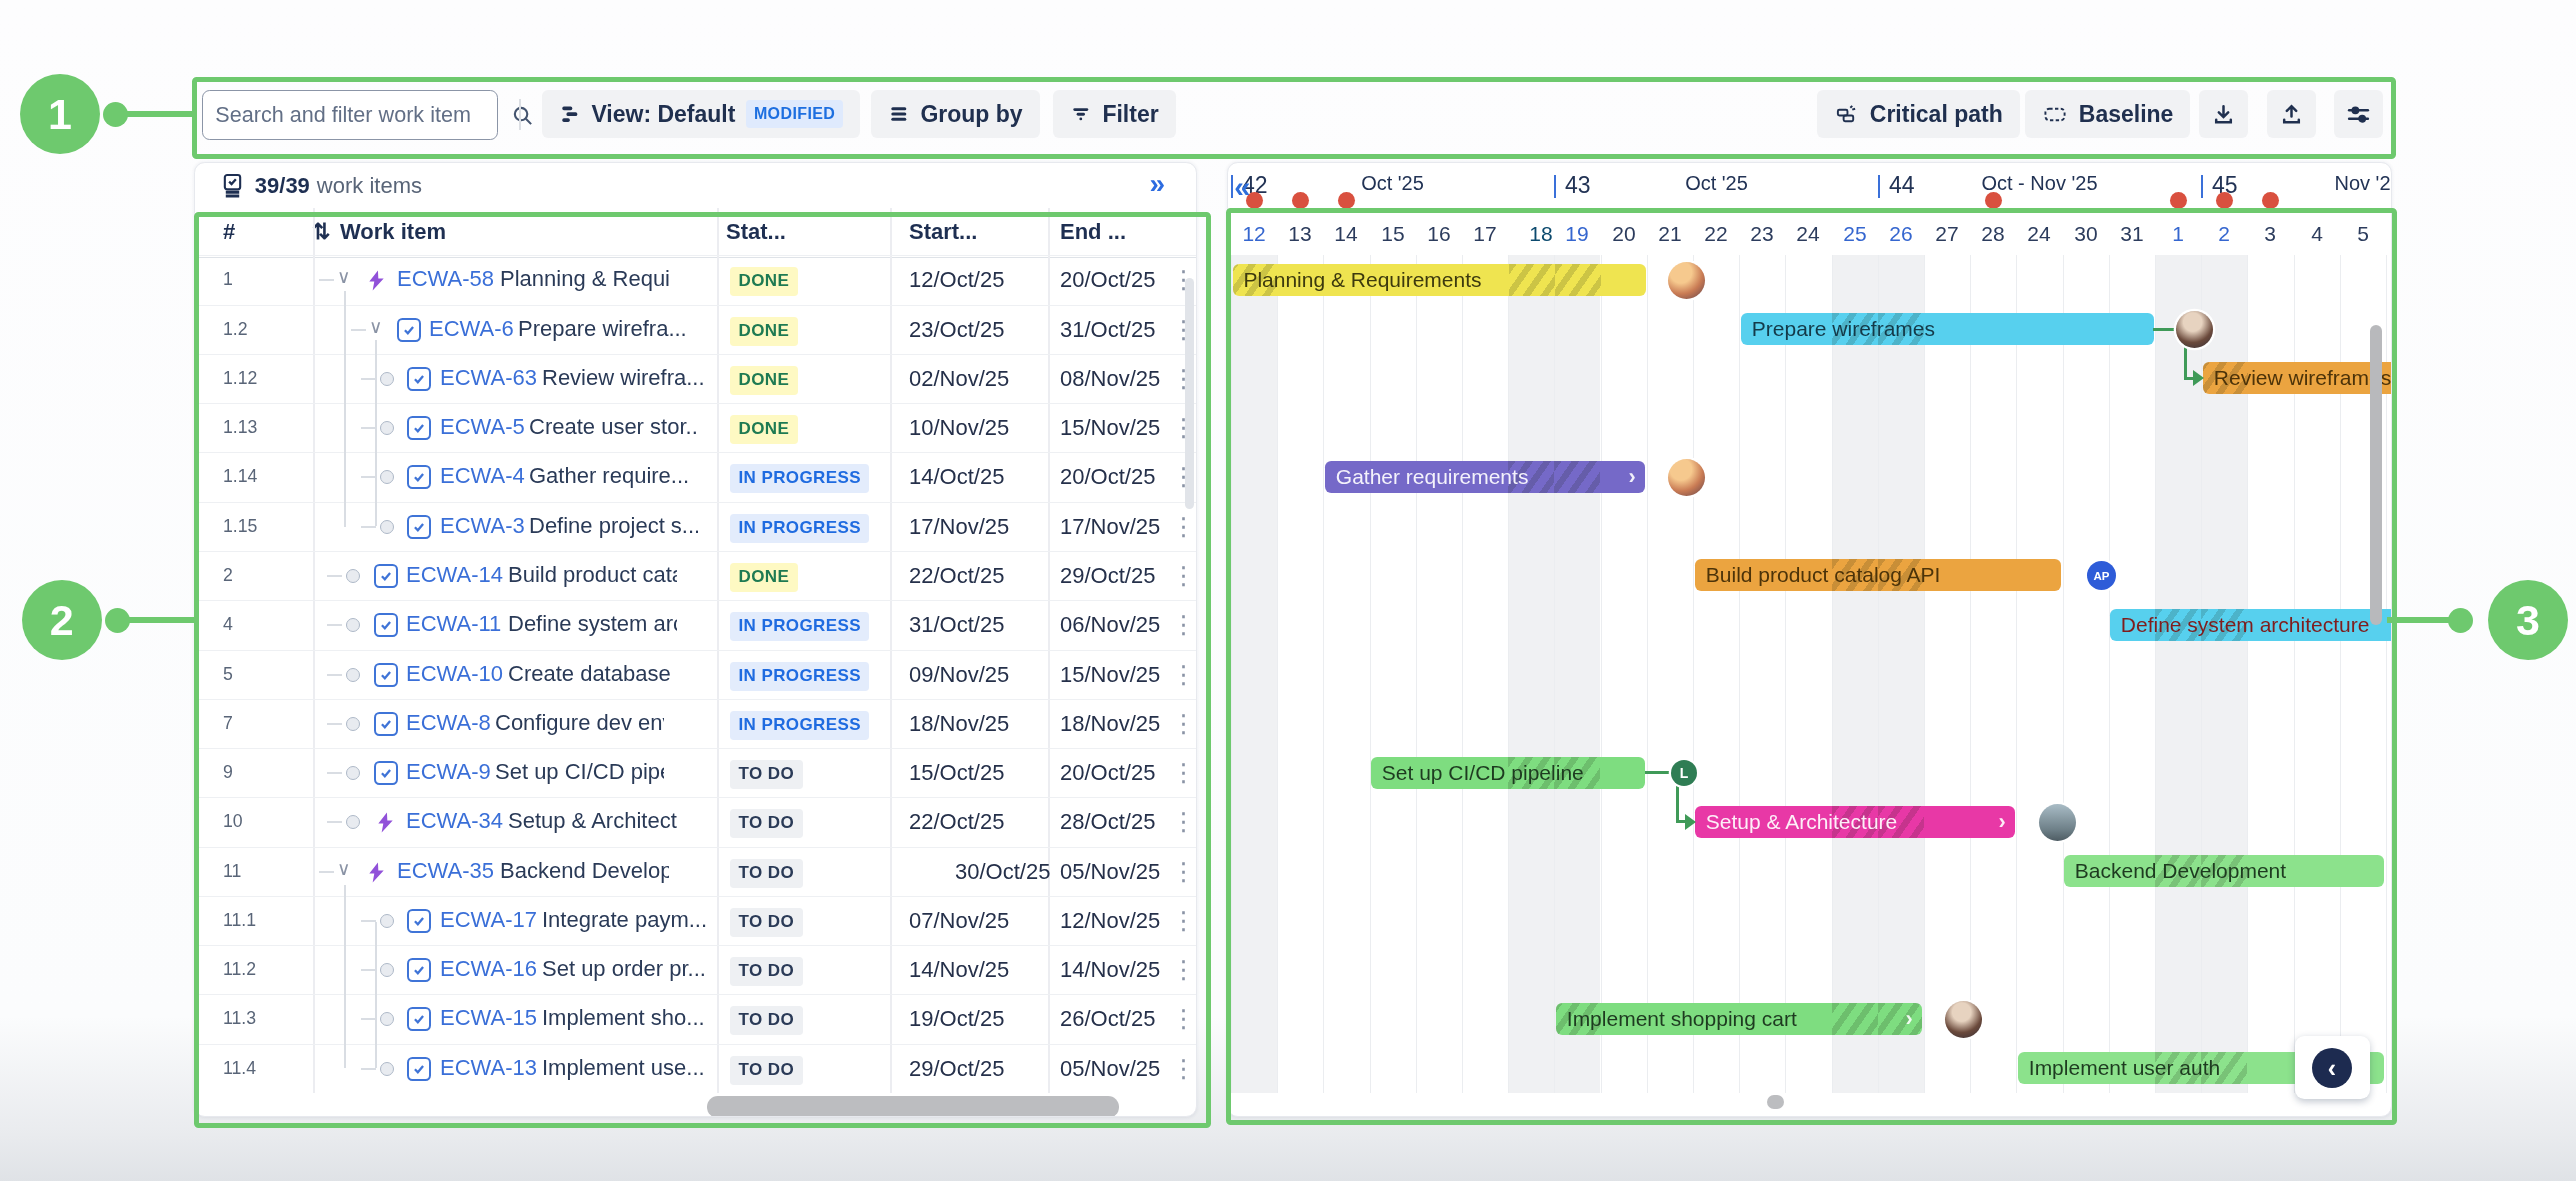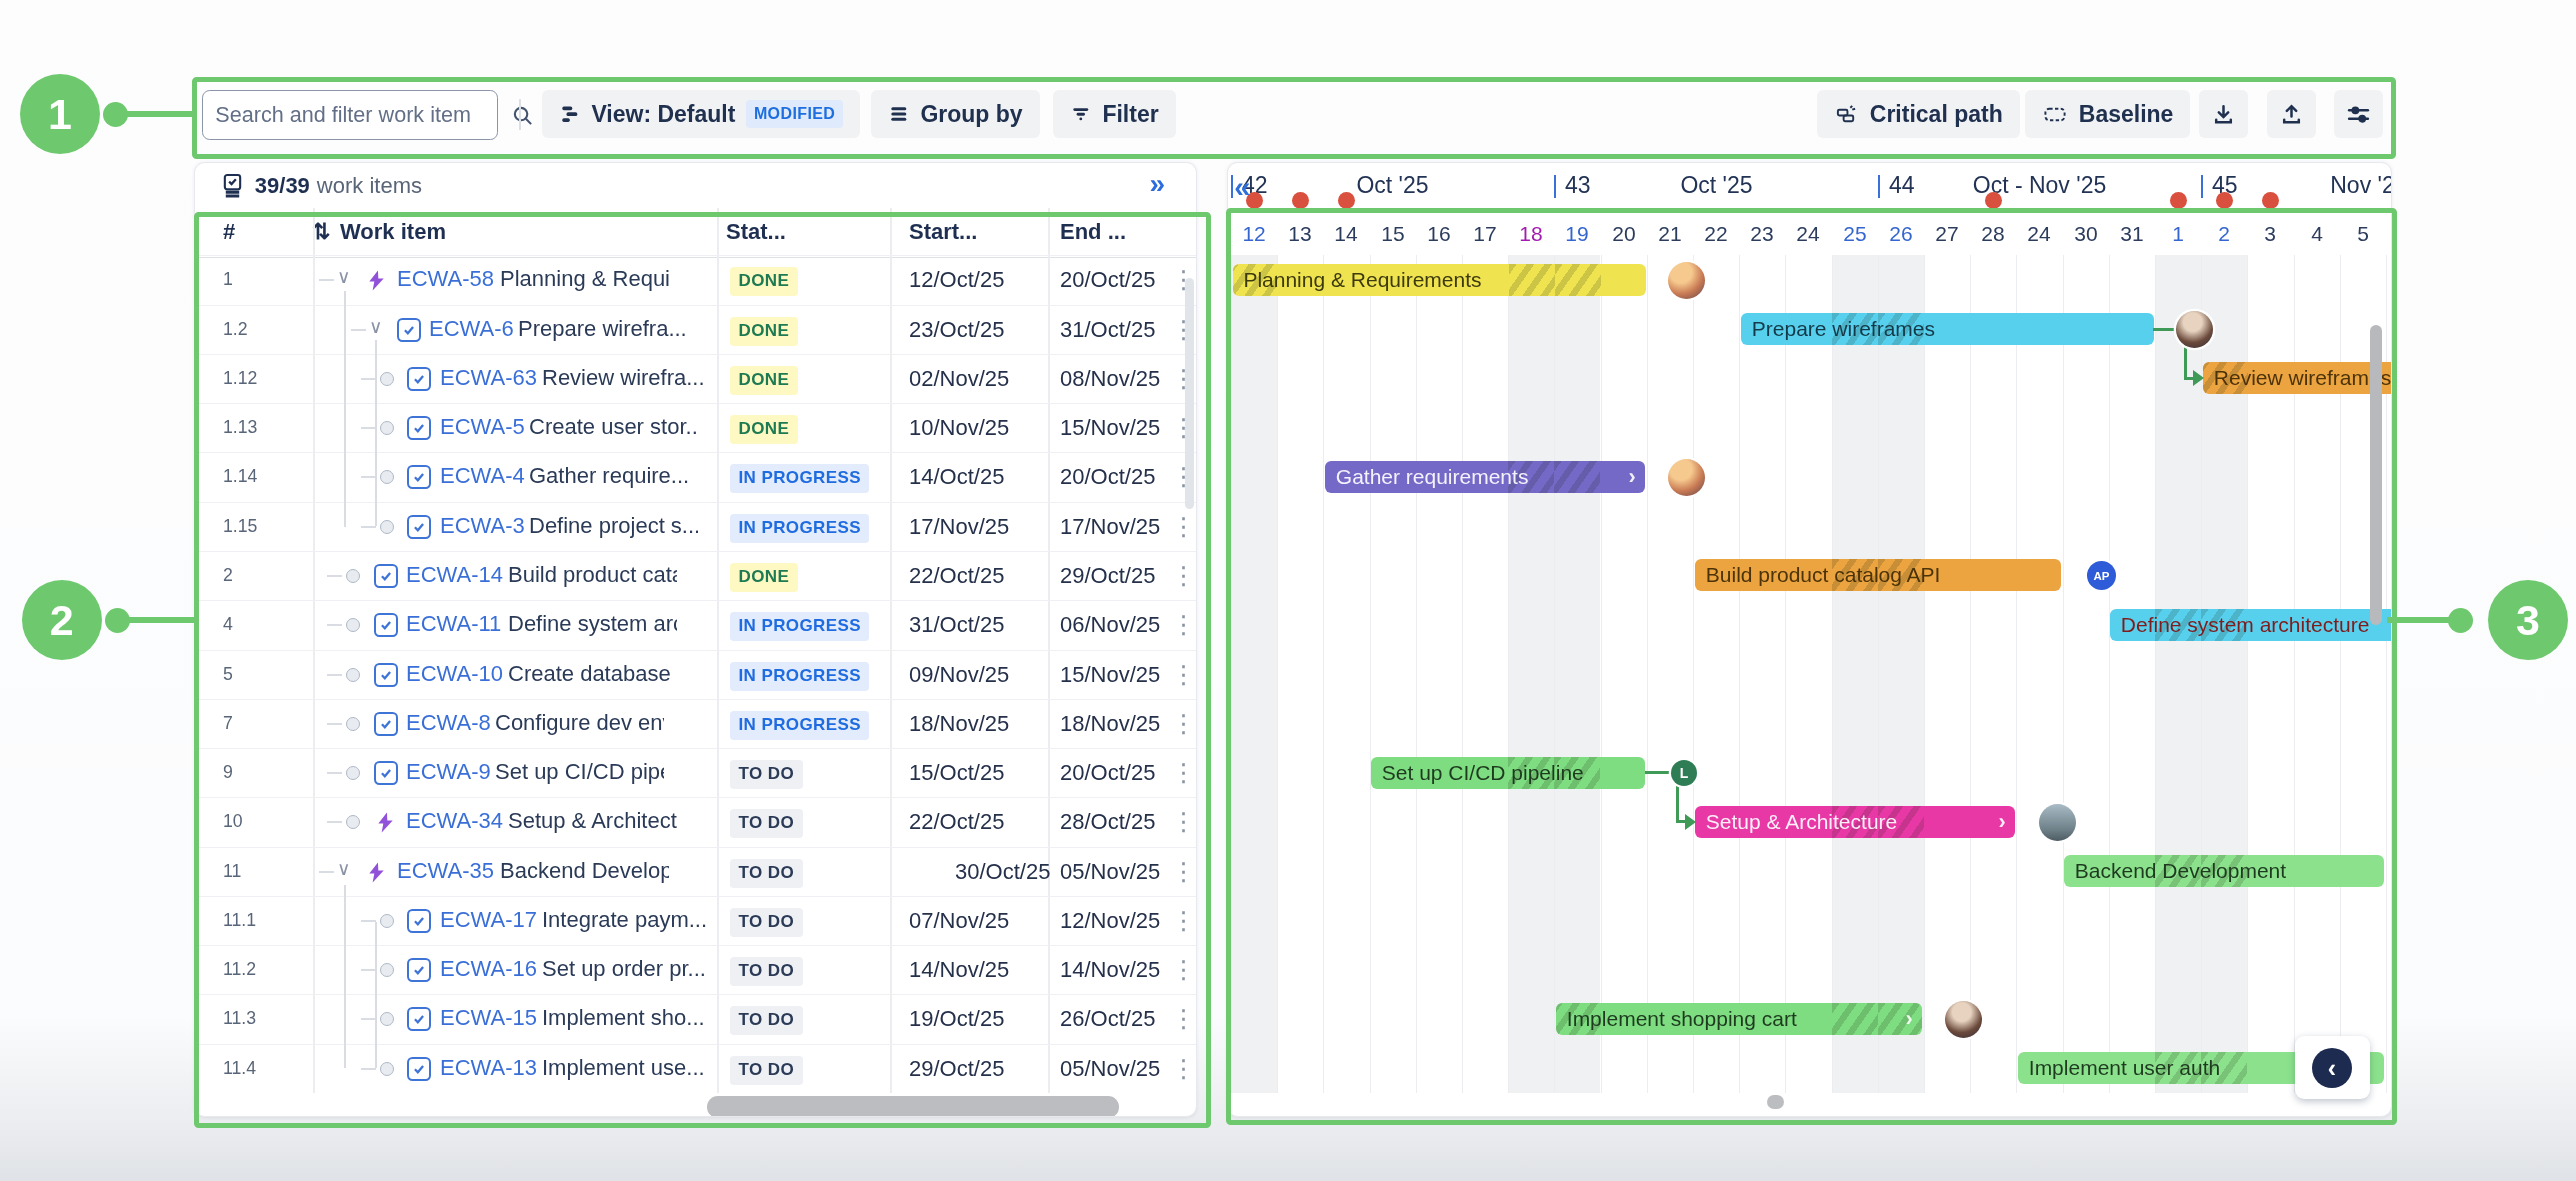--- a/index.html
+++ b/index.html
@@ -58,21 +58,21 @@
   .st-todo{background:#eef0f3;color:#2a3a57;}
   .dcell{position:absolute;top:10.8px;font-size:22px;color:#25304a;white-space:nowrap;}
   .kebab{position:absolute;left:976px;top:9.2px;font-size:25px;color:#8a93a5;cursor:pointer;}
   .treeline{position:absolute;width:1.5px;background:#d9dde3;}
   .hscroll{position:absolute;border-radius:10.8px;background:#bcbdc0;}
   .vscroll{position:absolute;border-radius:6.2px;background:#b8b9bc;}
   
   .jump{position:absolute;left:6.2px;top:7.7px;font-size:29px;font-weight:700;color:#2f6fdb;cursor:pointer;z-index:5;}
   .wtick{position:absolute;top:12.3px;width:2.3px;height:23px;background:#3a70d9;}
   .wnum{position:absolute;top:9.2px;font-size:23px;color:#223355;}
-  .wmonth{position:absolute;top:9.2px;width:231px;text-align:center;font-size:23px;color:#223355;white-space:nowrap;}
+  .wmonth{position:absolute;top:9.2px;width:231px;text-align:center;font-size:20px;color:#223355;white-space:nowrap;}
   .reddot{position:absolute;top:29px;width:17px;height:17px;border-radius:50%;}
   .dnum{position:absolute;top:54px;height:34px;width:46px;line-height:34px;text-align:center;font-size:21px;}
   .wkend-fill{position:absolute;top:92px;height:838px;background:#f0f1f3;}
   .gline{position:absolute;top:92px;height:838px;width:1.2px;background:#ebedf0;}
   
   .bar{position:absolute;height:32px;border-radius:6.2px;overflow:hidden;}
   .bar .blabel{position:absolute;left:10.8px;top:0;height:32px;line-height:32px;font-size:21px;white-space:nowrap;}
   .bar .hatch{position:absolute;top:0;height:32px;width:46px;
     background:repeating-linear-gradient(125deg,rgba(20,30,10,.16) 0 6.2px,transparent 6.2px 14.6px);}
   .bar .bchev{position:absolute;right:9.2px;top:0;height:32px;line-height:31px;font-size:21.6px;font-weight:700;color:rgba(255,255,255,.9);}
@@ -525,21 +525,21 @@
         <div class="reddot" style="left: 757px; background: rgb(217, 80, 63);"></div>
         <div class="reddot" style="left: 942px; background: rgb(217, 80, 63);"></div>
         <div class="reddot" style="left: 988px; background: rgb(217, 80, 63);"></div>
         <div class="reddot" style="left: 1034px; background: rgb(217, 80, 63);"></div>
         <div class="dnum" style="left: 3.1px; color: rgb(53, 102, 207);">12</div>
         <div class="dnum" style="left: 49px; color: rgb(44, 60, 93);">13</div>
         <div class="dnum" style="left: 95px; color: rgb(44, 60, 93);">14</div>
         <div class="dnum" style="left: 142px; color: rgb(44, 60, 93);">15</div>
         <div class="dnum" style="left: 188px; color: rgb(44, 60, 93);">16</div>
         <div class="dnum" style="left: 234px; color: rgb(44, 60, 93);">17</div>
-        <div class="dnum" style="left: 280px; color: #a21caf;">18</div>
+        <div class="dnum" style="left: 290px; color: #0c4a6e;">18</div>
         <div class="dnum" style="left: 326px; color: rgb(53, 102, 207);">19</div>
         <div class="dnum" style="left: 373px; color: rgb(44, 60, 93);">20</div>
         <div class="dnum" style="left: 419px; color: rgb(44, 60, 93);">21</div>
         <div class="dnum" style="left: 465px; color: rgb(44, 60, 93);">22</div>
         <div class="dnum" style="left: 511px; color: rgb(44, 60, 93);">23</div>
         <div class="dnum" style="left: 557px; color: rgb(44, 60, 93);">24</div>
         <div class="dnum" style="left: 604px; color: rgb(53, 102, 207);">25</div>
         <div class="dnum" style="left: 650px; color: rgb(53, 102, 207);">26</div>
         <div class="dnum" style="left: 696px; color: rgb(44, 60, 93);">27</div>
         <div class="dnum" style="left: 742px; color: rgb(44, 60, 93);">28</div>

